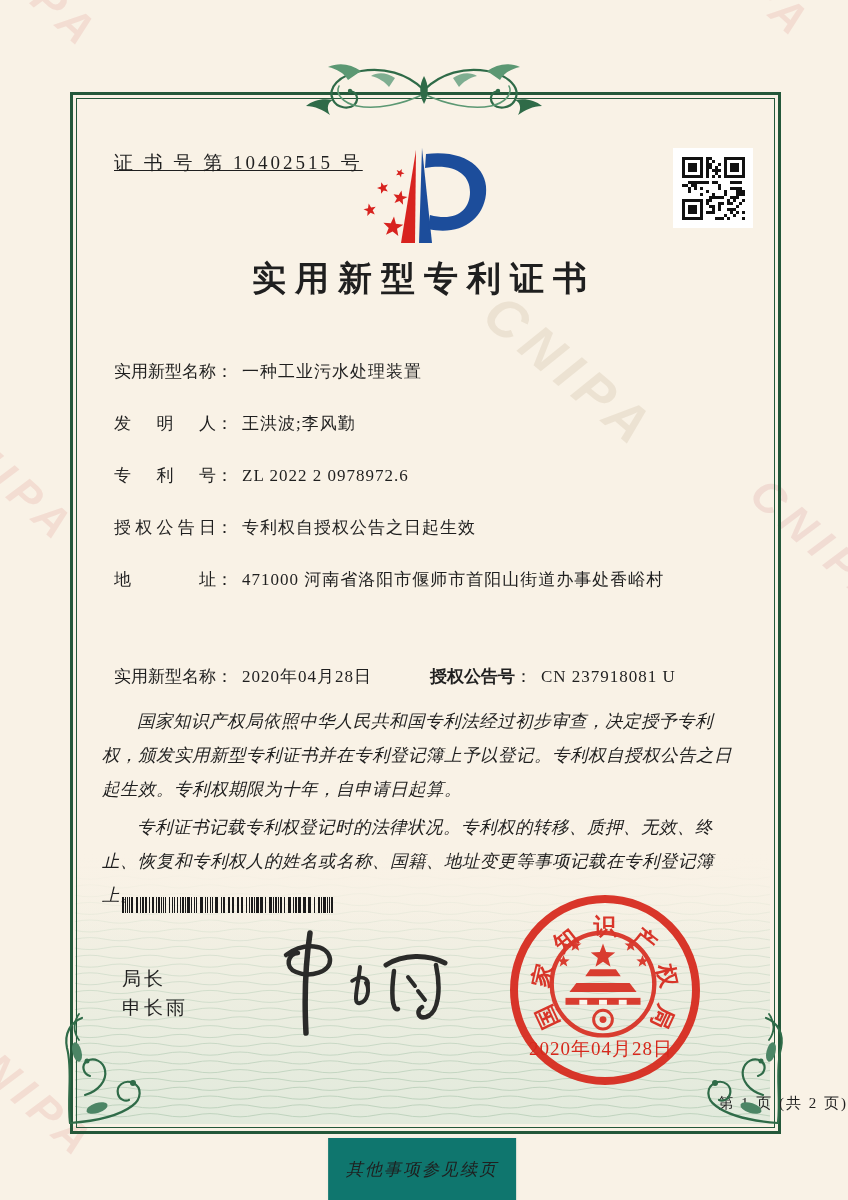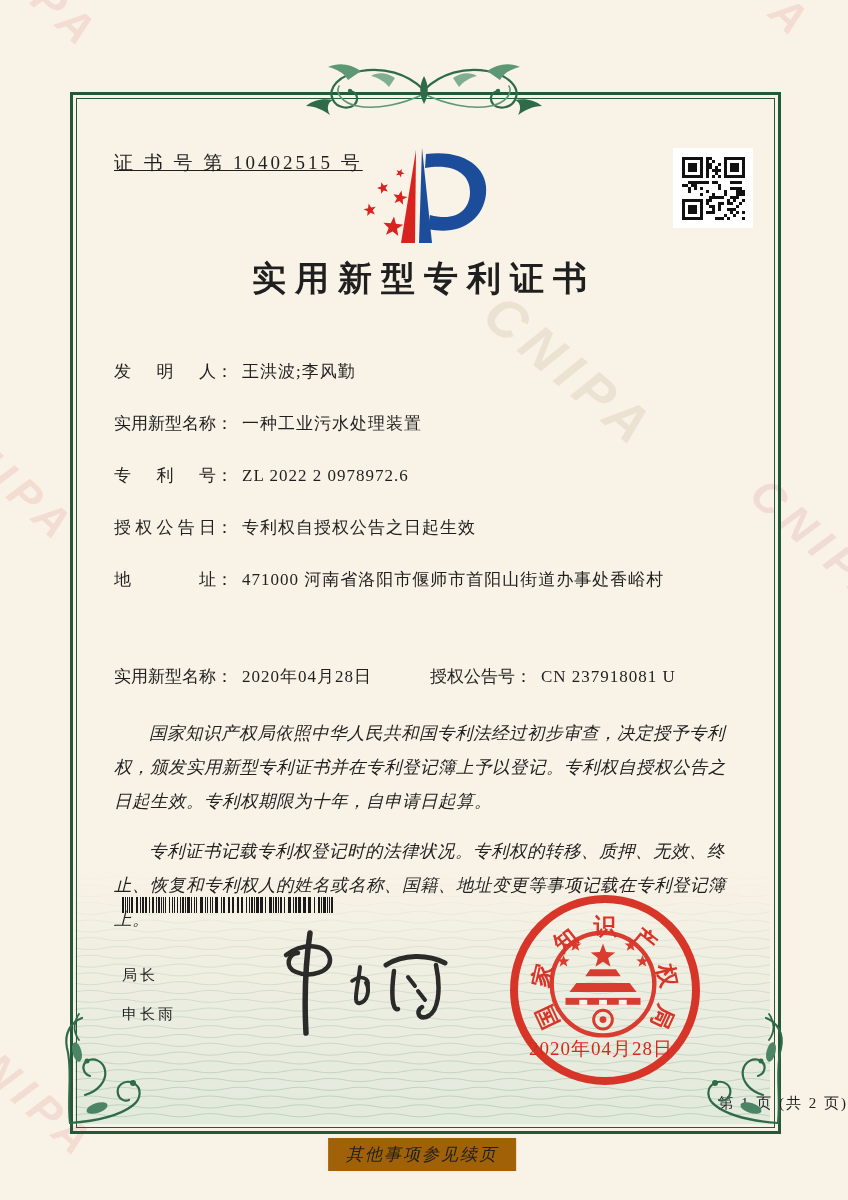--- a/index.html
+++ b/index.html
@@ -31,44 +31,44 @@
     display:flex;align-items:center;justify-content:center;}
   .title{position:absolute;left:0;right:0;top:256px;text-align:center;font-size:34px;
     font-weight:bold;letter-spacing:9px;z-index:4;}
   
   .fields{position:absolute;left:114px;top:358px;z-index:4;font-size:17px;}
   .frow{height:27px;line-height:27px;margin-bottom:25px;white-space:nowrap;}
   .flabel{display:inline-block;width:102px;text-align:justify;text-align-last:justify;}
   .fcolon{display:inline-block;}
   .fvalue{margin-left:9px;letter-spacing:1px;}
   .grant-row{position:absolute;left:114px;top:663px;font-size:17px;line-height:27px;z-index:4;white-space:nowrap;}
-  .grant-second{margin-left:58px;}
+  .grant-second{margin-left:58px;font-weight:bold;}
   
   .paras{position:absolute;left:98px;top:700px;width:654px;z-index:4;
     font-size:17.5px;line-height:34px;font-style:italic;letter-spacing:.5px;}
-  .paras p{margin:16px;text-indent:2em;}
+  .paras p{margin:4px;text-indent:2em;}
   
   .barcode{position:absolute;left:122px;top:897px;z-index:4;}
-  .officer{position:absolute;left:122px;top:966px;z-index:4;font-size:15px;letter-spacing:3px;}
-  .officer .name{margin-top:20px;font-family:Liberation Mono, monospace;}
+  .officer{position:absolute;left:122px;top:966px;z-index:4;font-size:19px;letter-spacing:3px;}
+  .officer .name{margin-top:3px;font-family:Liberation Mono, monospace;}
   .signature{position:absolute;left:248px;top:925px;z-index:4;}
   
   .seal{position:absolute;left:510px;top:895px;width:174px;height:174px;border-radius:50%;
     border:8px solid var(--seal-red,#d7281c);z-index:5;opacity:.93;}
   .seal-ring span{position:absolute;left:50%;top:50%;width:26px;height:26px;margin:-13px 0 0 -13px;
     display:flex;align-items:center;justify-content:center;font-size:23px;font-weight:bold;
     color:var(--seal-red,#d7281c);transform-origin:center;}
   .seal-emblem{position:absolute;inset:10px;}
   .seal-date{position:absolute;left:506px;top:1036px;width:190px;text-align:center;z-index:6;
     font-size:19px;color:var(--seal-red,#d7281c);letter-spacing:1px;white-space:nowrap;}
   
   .page-info{position:absolute;left:0;right:0;top:1094px;text-align:right;font-size:15px;
     letter-spacing:2px;z-index:4;}
   .note{position:absolute;left:50%;top:1138px;transform:translateX(-51%);z-index:4;
-    background:#a16207;padding:5px 18px;font-size:17px;font-style:italic;letter-spacing:2px;
+    background:#0f766e;padding:20px 18px;font-size:17px;font-style:italic;letter-spacing:2px;
     box-shadow:0 0 4px rgba(0,0,0,.04);}
   
   .orn-top{position:absolute;left:299px;top:60px;z-index:6;}
   .orn-bl{position:absolute;left:35px;top:1000px;z-index:6;}
   .orn-br{position:absolute;left:678px;top:1000px;z-index:6;}
 </style>
 </head>
 <body>
 
 <div class="page">
@@ -363,24 +363,24 @@
         <rect x="39" y="60" width="3" height="3" fill="#111"></rect>
         <rect x="45" y="60" width="3" height="3" fill="#111"></rect>
         <rect x="60" y="60" width="3" height="3" fill="#111"></rect>
       </svg>
   </div>
 
   <div class="title">实用新型专利证书</div>
 
   <div class="fields">
     <div class="frow">
-      <span class="flabel">发明人</span><span class="fcolon">：</span><span class="fvalue">王洪波;李风勤</span>
+      <span class="flabel">实用新型名称</span><span class="fcolon">：</span><span class="fvalue">一种工业污水处理装置</span>
     </div>
     <div class="frow">
-      <span class="flabel">实用新型名称</span><span class="fcolon">：</span><span class="fvalue">一种工业污水处理装置</span>
+      <span class="flabel">发明人</span><span class="fcolon">：</span><span class="fvalue">王洪波;李风勤</span>
     </div>
     <div class="frow">
       <span class="flabel">专利号</span><span class="fcolon">：</span><span class="fvalue">ZL 2022 2 0978972.6</span>
     </div>
     <div class="frow">
       <span class="flabel">授权公告日</span><span class="fcolon">：</span><span class="fvalue">专利权自授权公告之日起生效</span>
     </div>
     <div class="frow">
       <span class="flabel">地址</span><span class="fcolon">：</span><span class="fvalue">471000 河南省洛阳市偃师市首阳山街道办事处香峪村</span>
     </div>

